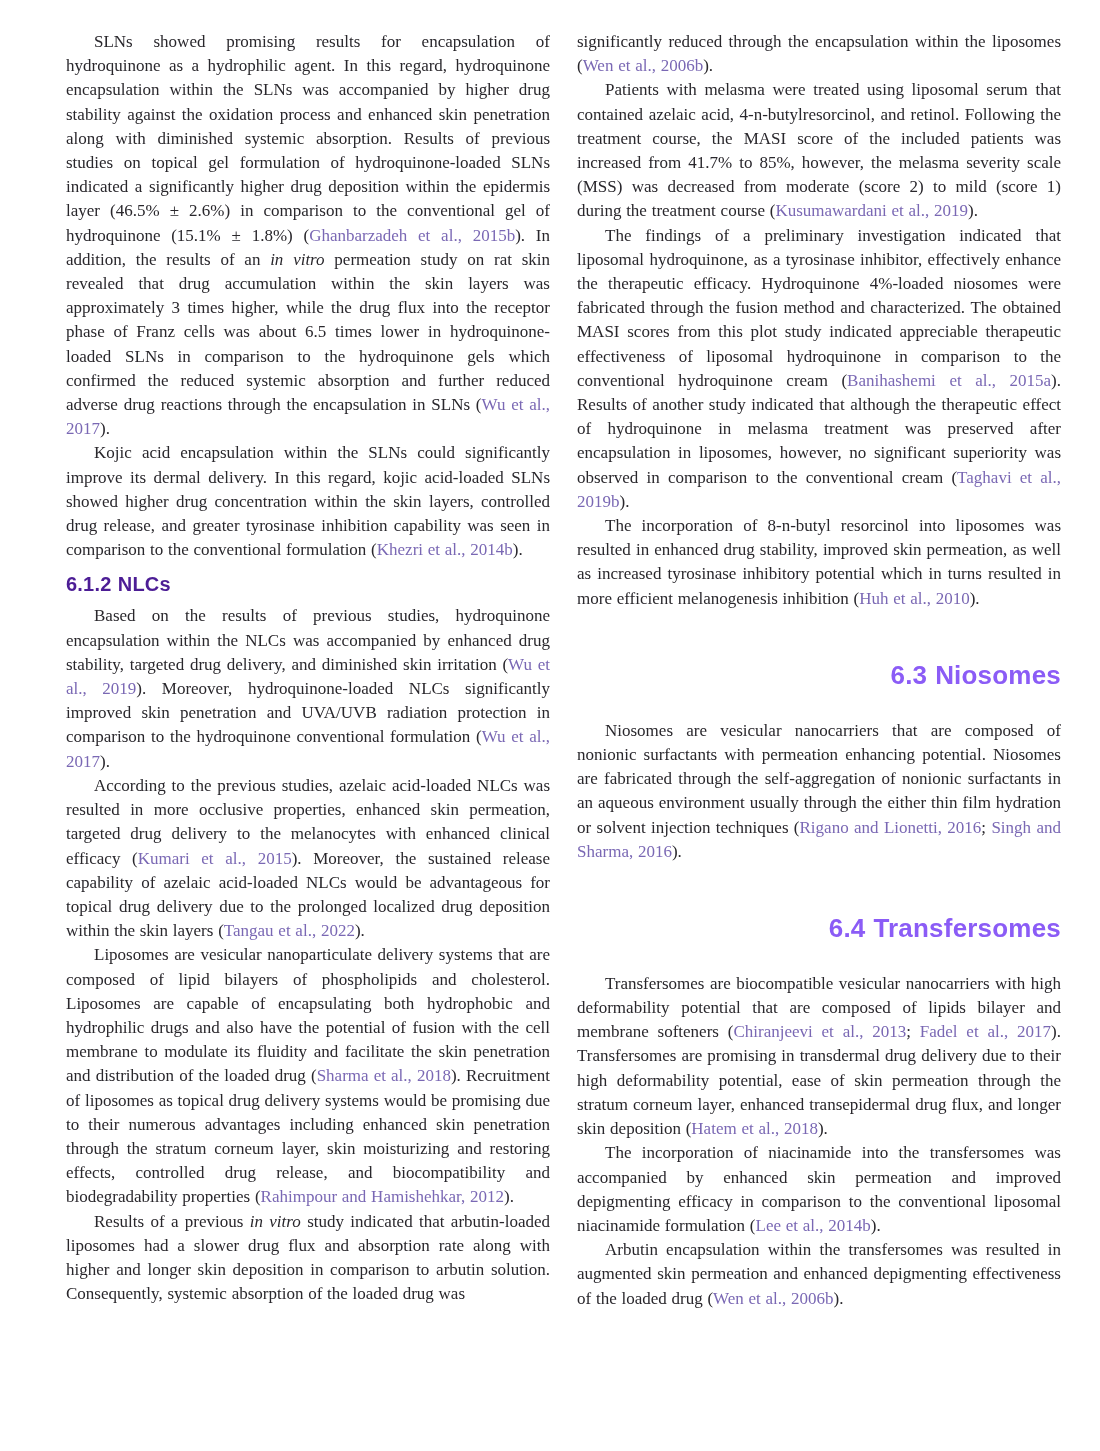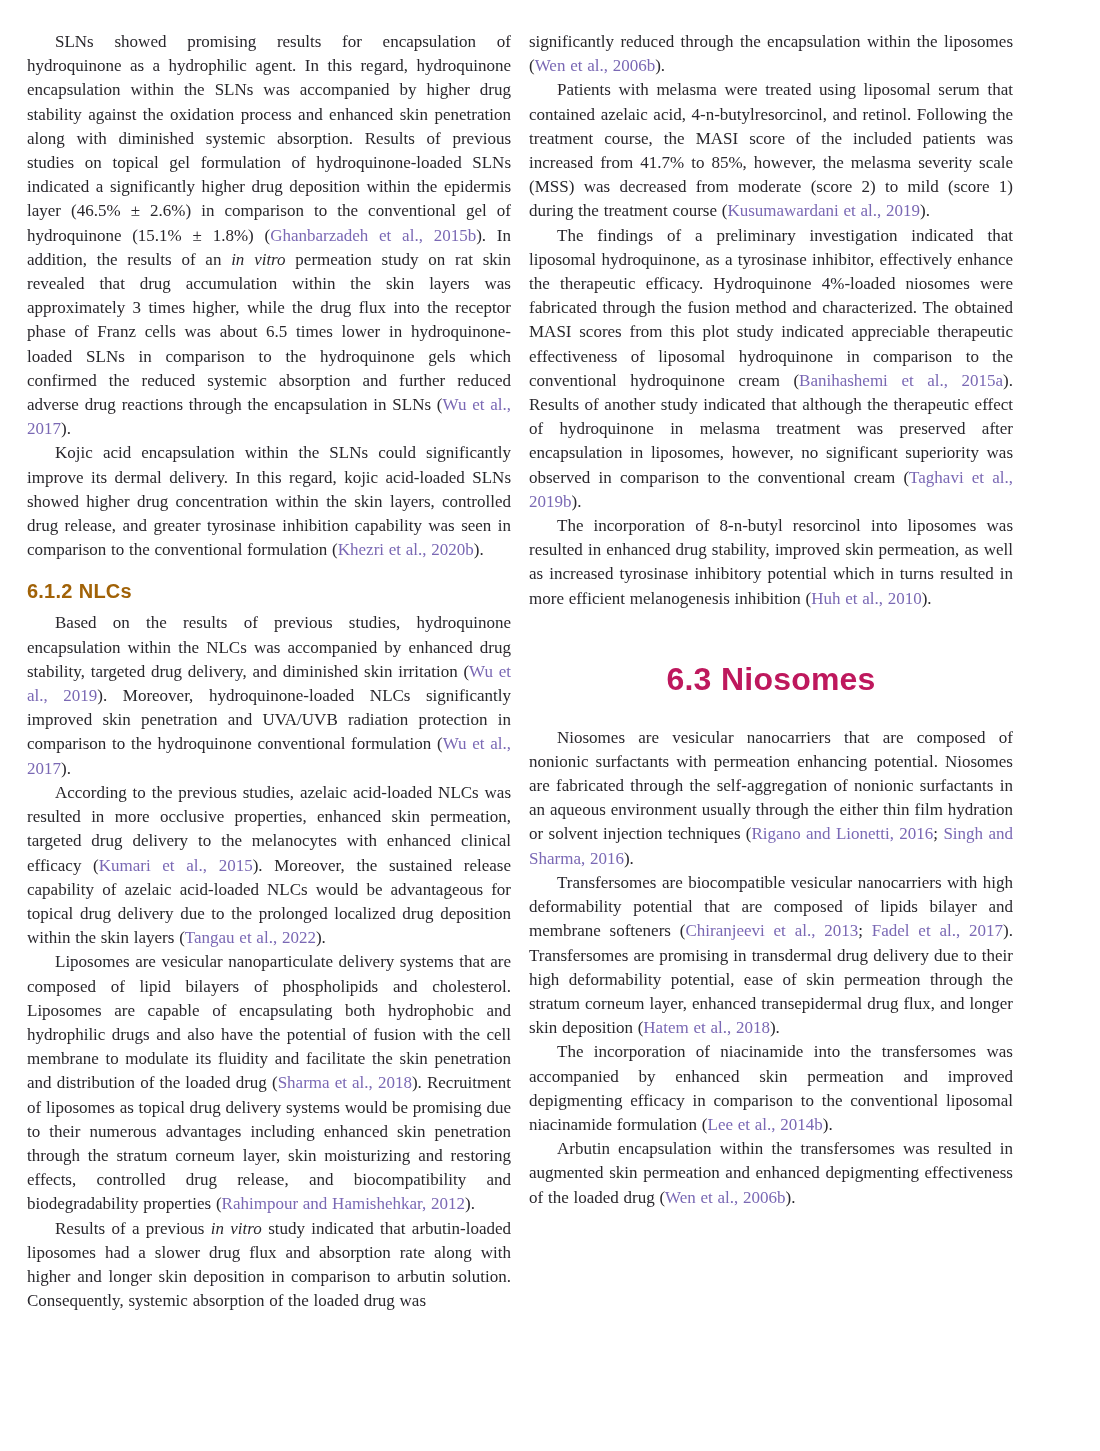--- a/index.html
+++ b/index.html
@@ -10,23 +10,23 @@
   body {
     width: 1100px;
     height: 1451px;
     overflow: hidden;
     font-family: "Liberation Serif", serif;
   }
   .page {
     box-sizing: border-box;
     width: 1100px;
     height: 1451px;
-    padding: 30px 52px 30px 27px;
+    padding: 30px 52px 30px 66px;
     display: flex;
-    gap: 18px;
+    gap: 27px;
     background: #ffffff;
   }
   .col {
     width: 484px;
     flex: 0 0 484px;
     text-align: justify;
     font-size: 17px;
     line-height: 24.2px;
     color: #29272c;
     word-spacing: 0.5px;
@@ -42,58 +42,59 @@
   .col a.cite {
     color: #7a68b4;
     text-decoration: none;
     cursor: pointer;
   }
   .col em {
     font-style: italic;
   }
   .col h2 {
     font-family: "Liberation Sans", sans-serif;
-    font-size: 32px;
+    font-size: 26px;
     font-weight: 600;
-    color: #be185d;
+    color: #8b5cf6;
     margin: 50px 0 28px 0;
-    text-align: center;
+    text-align: right;
     text-indent: 0;
     letter-spacing: 0.2px;
     line-height: 1.15;
   }
   .col h3 {
     font-family: "Liberation Sans", sans-serif;
     font-size: 20px;
     font-weight: 600;
-    color: #a16207;
-    margin: 18px 0 8px 0;
+    color: #4c1d95;
+    margin: 11px 0 8px 0;
     text-align: left;
     text-indent: 0;
     letter-spacing: 0.2px;
     line-height: 1.15;
   }
 </style>
 </head>
 <body>
 
 <div class="page">
   <div class="col">
       <p><span>SLNs showed promising results for encapsulation of hydroquinone as a hydrophilic agent. In this regard, hydroquinone encapsulation within the SLNs was accompanied by higher drug stability against the oxidation process and enhanced skin penetration along with diminished systemic absorption. Results of previous studies on topical gel formulation of hydroquinone-loaded SLNs indicated a significantly higher drug deposition within the epidermis layer (46.5% ± 2.6%) in comparison to the conventional gel of hydroquinone (15.1% ± 1.8%) (</span><a class="cite">Ghanbarzadeh et al., 2015b</a><span>). In addition, the results of an </span><em>in vitro</em><span> permeation study on rat skin revealed that drug accumulation within the skin layers was approximately 3 times higher, while the drug flux into the receptor phase of Franz cells was about 6.5 times lower in hydroquinone-loaded SLNs in comparison to the hydroquinone gels which confirmed the reduced systemic absorption and further reduced adverse drug reactions through the encapsulation in SLNs (</span><a class="cite">Wu et al., 2017</a><span>).</span></p>
-      <p><span>Kojic acid encapsulation within the SLNs could significantly improve its dermal delivery. In this regard, kojic acid-loaded SLNs showed higher drug concentration within the skin layers, controlled drug release, and greater tyrosinase inhibition capability was seen in comparison to the conventional formulation (</span><a class="cite">Khezri et al., 2020b</a><span>).</span></p>
+      <p><span>Kojic acid encapsulation within the SLNs could significantly improve its dermal delivery. In this regard, kojic acid-loaded SLNs showed higher drug concentration within the skin layers, controlled drug release, and greater tyrosinase inhibition capability was seen in comparison to the conventional formulation (</span><a class="cite">Khezri et al., 2014b</a><span>).</span></p>
       <h3>6.1.2 NLCs</h3>
       <p><span>Based on the results of previous studies, hydroquinone encapsulation within the NLCs was accompanied by enhanced drug stability, targeted drug delivery, and diminished skin irritation (</span><a class="cite">Wu et al., 2019</a><span>). Moreover, hydroquinone-loaded NLCs significantly improved skin penetration and UVA/UVB radiation protection in comparison to the hydroquinone conventional formulation (</span><a class="cite">Wu et al., 2017</a><span>).</span></p>
       <p><span>According to the previous studies, azelaic acid-loaded NLCs was resulted in more occlusive properties, enhanced skin permeation, targeted drug delivery to the melanocytes with enhanced clinical efficacy (</span><a class="cite">Kumari et al., 2015</a><span>). Moreover, the sustained release capability of azelaic acid-loaded NLCs would be advantageous for topical drug delivery due to the prolonged localized drug deposition within the skin layers (</span><a class="cite">Tangau et al., 2022</a><span>).</span></p>
       <p><span>Liposomes are vesicular nanoparticulate delivery systems that are composed of lipid bilayers of phospholipids and cholesterol. Liposomes are capable of encapsulating both hydrophobic and hydrophilic drugs and also have the potential of fusion with the cell membrane to modulate its fluidity and facilitate the skin penetration and distribution of the loaded drug (</span><a class="cite">Sharma et al., 2018</a><span>). Recruitment of liposomes as topical drug delivery systems would be promising due to their numerous advantages including enhanced skin penetration through the stratum corneum layer, skin moisturizing and restoring effects, controlled drug release, and biocompatibility and biodegradability properties (</span><a class="cite">Rahimpour and Hamishehkar, 2012</a><span>).</span></p>
       <p><span>Results of a previous </span><em>in vitro</em><span> study indicated that arbutin-loaded liposomes had a slower drug flux and absorption rate along with higher and longer skin deposition in comparison to arbutin solution. Consequently, systemic absorption of the loaded drug was</span></p>
     </div>
   <div class="col">
       <p class="no-indent"><span>significantly reduced through the encapsulation within the liposomes (</span><a class="cite">Wen et al., 2006b</a><span>).</span></p>
       <p><span>Patients with melasma were treated using liposomal serum that contained azelaic acid, 4-n-butylresorcinol, and retinol. Following the treatment course, the MASI score of the included patients was increased from 41.7% to 85%, however, the melasma severity scale (MSS) was decreased from moderate (score 2) to mild (score 1) during the treatment course (</span><a class="cite">Kusumawardani et al., 2019</a><span>).</span></p>
       <p><span>The findings of a preliminary investigation indicated that liposomal hydroquinone, as a tyrosinase inhibitor, effectively enhance the therapeutic efficacy. Hydroquinone 4%-loaded niosomes were fabricated through the fusion method and characterized. The obtained MASI scores from this plot study indicated appreciable therapeutic effectiveness of liposomal hydroquinone in comparison to the conventional hydroquinone cream (</span><a class="cite">Banihashemi et al., 2015a</a><span>). Results of another study indicated that although the therapeutic effect of hydroquinone in melasma treatment was preserved after encapsulation in liposomes, however, no significant superiority was observed in comparison to the conventional cream (</span><a class="cite">Taghavi et al., 2019b</a><span>).</span></p>
       <p><span>The incorporation of 8-n-butyl resorcinol into liposomes was resulted in enhanced drug stability, improved skin permeation, as well as increased tyrosinase inhibitory potential which in turns resulted in more efficient melanogenesis inhibition (</span><a class="cite">Huh et al., 2010</a><span>).</span></p>
       <h2>6.3 Niosomes</h2>
       <p><span>Niosomes are vesicular nanocarriers that are composed of nonionic surfactants with permeation enhancing potential. Niosomes are fabricated through the self-aggregation of nonionic surfactants in an aqueous environment usually through the either thin film hydration or solvent injection techniques (</span><a class="cite">Rigano and Lionetti, 2016</a><span>; </span><a class="cite">Singh and Sharma, 2016</a><span>).</span></p>
+      <h2>6.4 Transfersomes</h2>
       <p><span>Transfersomes are biocompatible vesicular nanocarriers with high deformability potential that are composed of lipids bilayer and membrane softeners (</span><a class="cite">Chiranjeevi et al., 2013</a><span>; </span><a class="cite">Fadel et al., 2017</a><span>). Transfersomes are promising in transdermal drug delivery due to their high deformability potential, ease of skin permeation through the stratum corneum layer, enhanced transepidermal drug flux, and longer skin deposition (</span><a class="cite">Hatem et al., 2018</a><span>).</span></p>
       <p><span>The incorporation of niacinamide into the transfersomes was accompanied by enhanced skin permeation and improved depigmenting efficacy in comparison to the conventional liposomal niacinamide formulation (</span><a class="cite">Lee et al., 2014b</a><span>).</span></p>
       <p><span>Arbutin encapsulation within the transfersomes was resulted in augmented skin permeation and enhanced depigmenting effectiveness of the loaded drug (</span><a class="cite">Wen et al., 2006b</a><span>).</span></p>
     </div>
 </div>
 
 </body></html>

